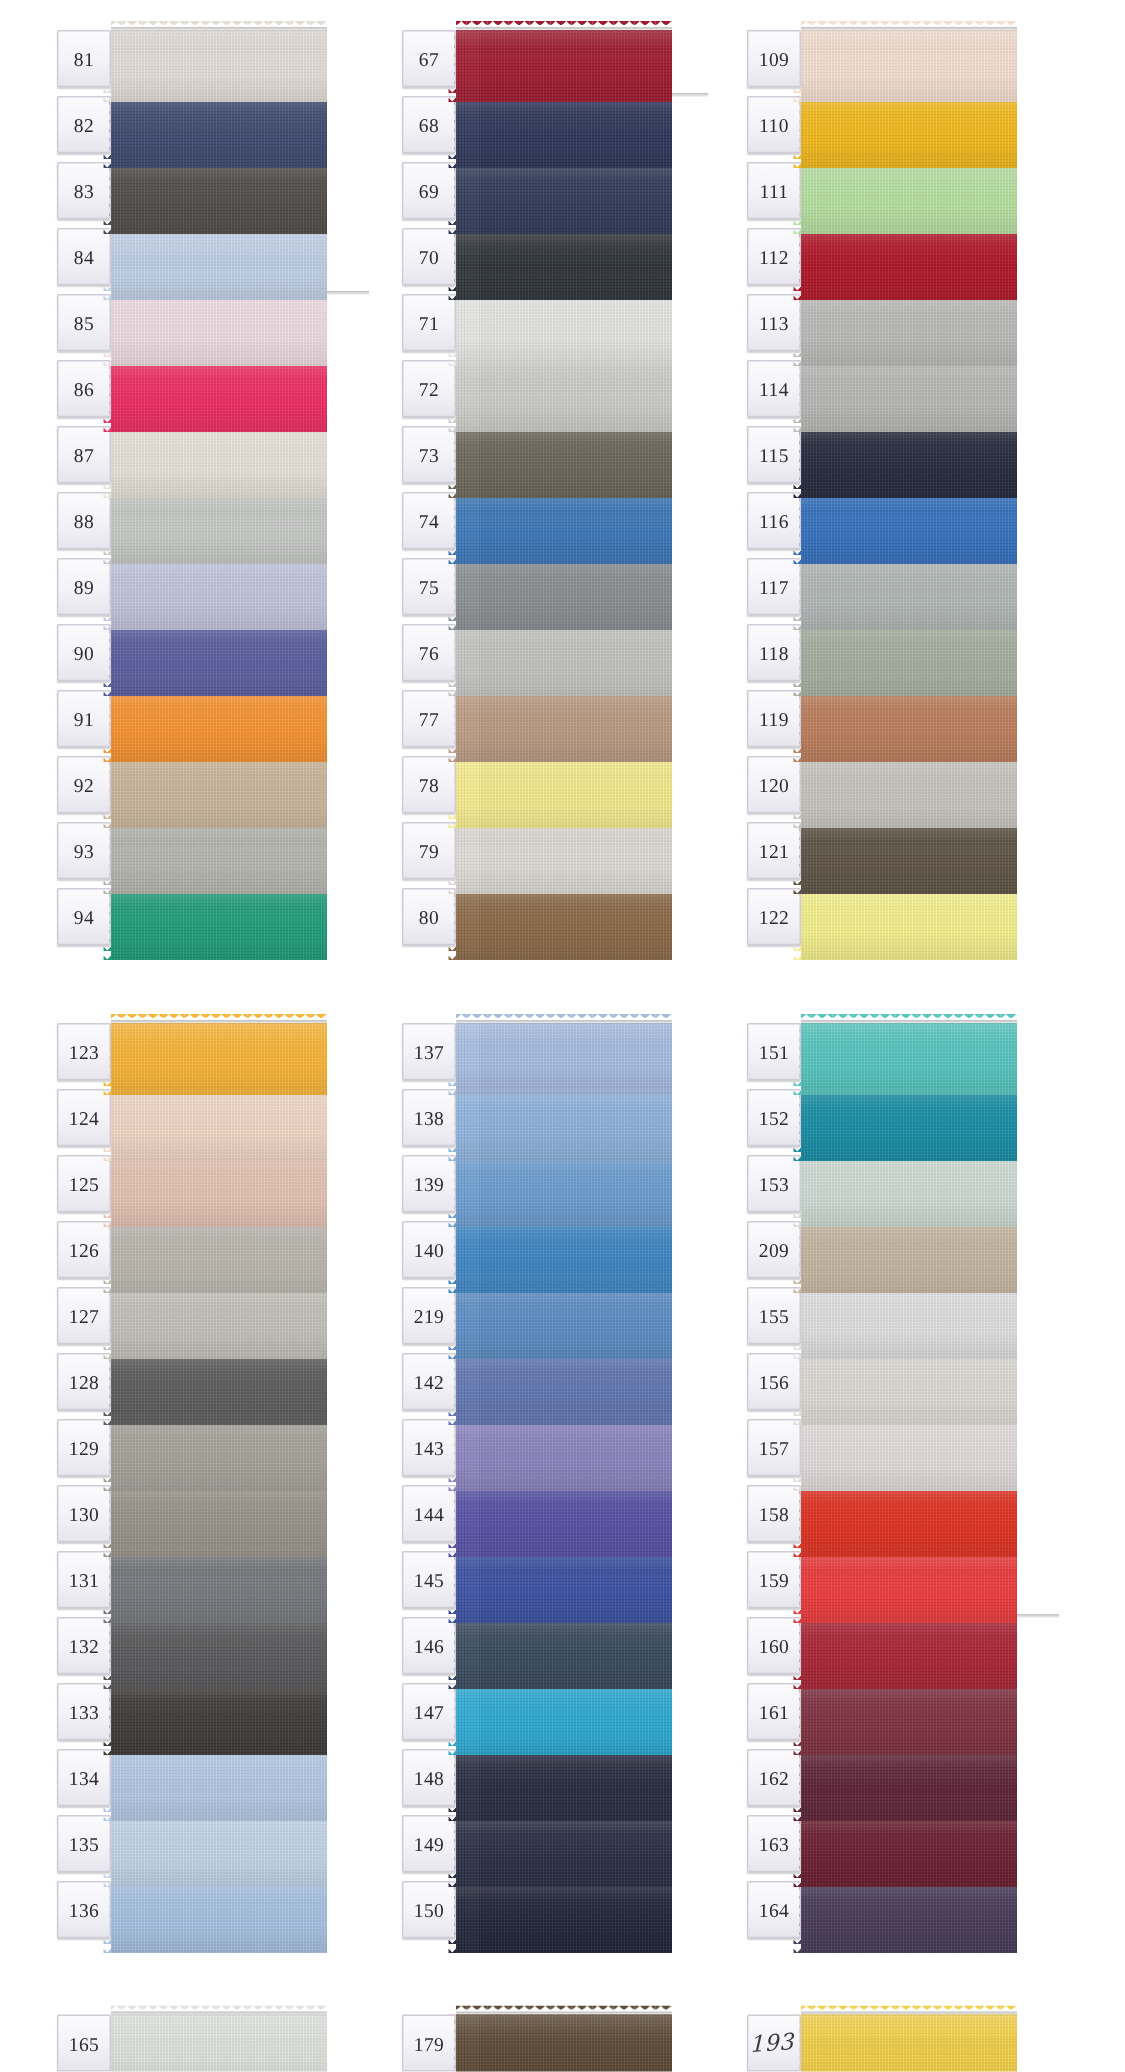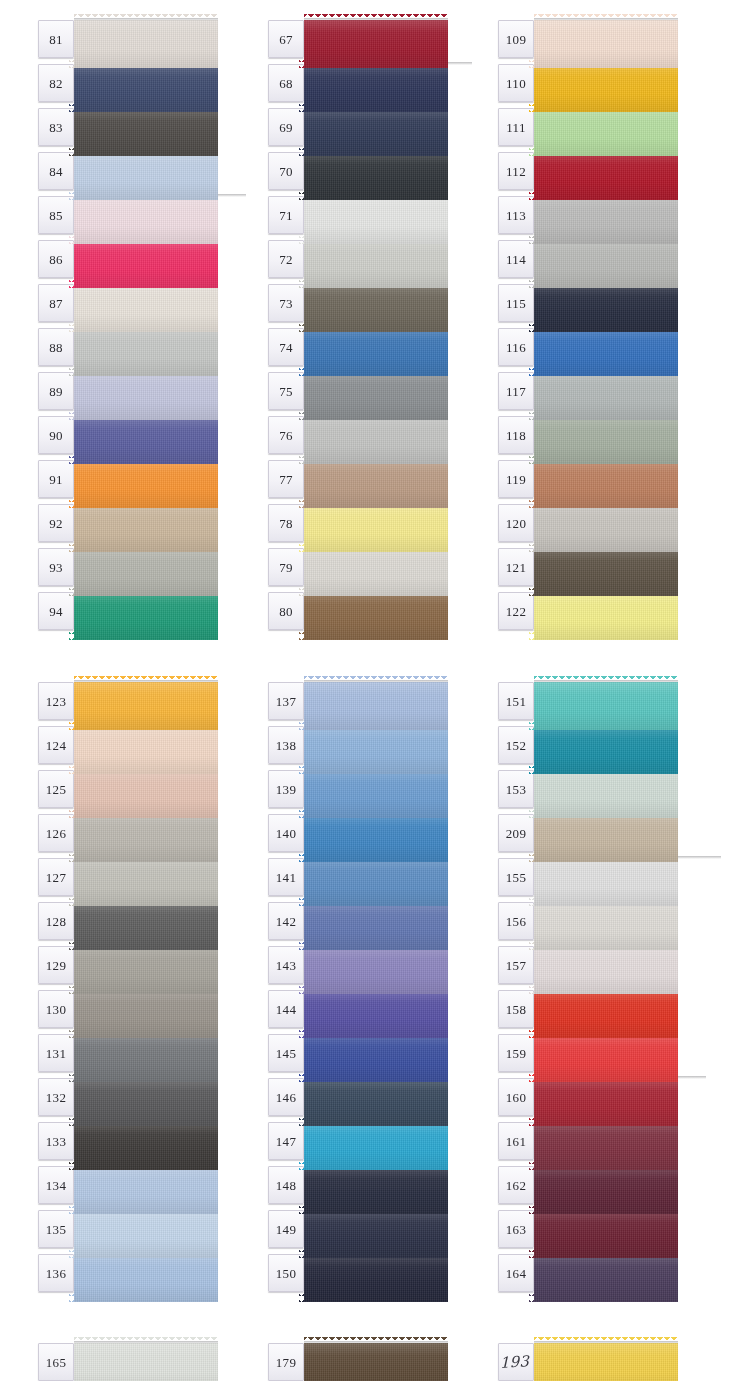--- a/index.html
+++ b/index.html
@@ -858,21 +858,21 @@
       </div>
       <div class="swatch-row" style="position: absolute; left: 0px; top: 176px; width: 180px; z-index: 56;">
         <div class="fabric" style="width: 144px; left: 36px; background: rgb(93, 142, 196); height: 48px;">
           <div class="fabric-inner"></div>
           <div class="fabric-sheen"></div>
           <div class="zig-top" style="background: linear-gradient(135deg, rgb(93, 142, 196) 25%, transparent 25.5%) 0px 0px / 7px 6px repeat-x, linear-gradient(225deg, rgb(93, 142, 196) 25%, transparent 25.5%) 0px 0px / 7px 6px repeat-x;"></div>
           <div class="zig-left" style="background: linear-gradient(45deg, rgb(93, 142, 196) 25%, transparent 25.5%) 0px 0px / 5px 6px repeat-y, linear-gradient(315deg, rgb(93, 142, 196) 25%, transparent 25.5%) 0px 0px / 5px 6px repeat-y;"></div>
         </div>
         <div class="row-shadow"></div>
         <div class="tab">
-          <span class="tab-num">141</span>
+          <span class="tab-num">219</span>
         </div>
       </div>
       <div class="swatch-row" style="position: absolute; left: 0px; top: 220px; width: 180px; z-index: 55;">
         <div class="fabric" style="width: 144px; left: 36px; background: rgb(98, 119, 178); height: 48px;">
           <div class="fabric-inner"></div>
           <div class="fabric-sheen"></div>
           <div class="zig-top" style="background: linear-gradient(135deg, rgb(98, 119, 178) 25%, transparent 25.5%) 0px 0px / 7px 6px repeat-x, linear-gradient(225deg, rgb(98, 119, 178) 25%, transparent 25.5%) 0px 0px / 7px 6px repeat-x;"></div>
           <div class="zig-left" style="background: linear-gradient(45deg, rgb(98, 119, 178) 25%, transparent 25.5%) 0px 0px / 5px 6px repeat-y, linear-gradient(315deg, rgb(98, 119, 178) 25%, transparent 25.5%) 0px 0px / 5px 6px repeat-y;"></div>
         </div>
         <div class="row-shadow"></div>
@@ -1019,21 +1019,21 @@
           <div class="fabric-inner"></div>
           <div class="fabric-sheen"></div>
           <div class="zig-top" style="background: linear-gradient(135deg, rgb(198, 183, 162) 25%, transparent 25.5%) 0px 0px / 7px 6px repeat-x, linear-gradient(225deg, rgb(198, 183, 162) 25%, transparent 25.5%) 0px 0px / 7px 6px repeat-x;"></div>
           <div class="zig-left" style="background: linear-gradient(45deg, rgb(198, 183, 162) 25%, transparent 25.5%) 0px 0px / 5px 6px repeat-y, linear-gradient(315deg, rgb(198, 183, 162) 25%, transparent 25.5%) 0px 0px / 5px 6px repeat-y;"></div>
         </div>
         <div class="row-shadow"></div>
         <div class="tab">
           <span class="tab-num">209</span>
         </div>
       </div>
-      <div class="swatch-row" style="position: absolute; left: 0px; top: 176px; width: 180px; z-index: 56; padding-left: 43px;">
+      <div class="swatch-row" style="position: absolute; left: 0px; top: 176px; width: 180px; z-index: 56;">
         <div class="fabric" style="width: 144px; left: 36px; background: rgb(224, 224, 224); height: 48px;">
           <div class="fabric-inner"></div>
           <div class="fabric-sheen"></div>
           <div class="zig-top" style="background: linear-gradient(135deg, rgb(224, 224, 224) 25%, transparent 25.5%) 0px 0px / 7px 6px repeat-x, linear-gradient(225deg, rgb(224, 224, 224) 25%, transparent 25.5%) 0px 0px / 7px 6px repeat-x;"></div>
           <div class="zig-left" style="background: linear-gradient(45deg, rgb(224, 224, 224) 25%, transparent 25.5%) 0px 0px / 5px 6px repeat-y, linear-gradient(315deg, rgb(224, 224, 224) 25%, transparent 25.5%) 0px 0px / 5px 6px repeat-y;"></div>
         </div>
         <div class="row-shadow"></div>
         <div class="tab">
           <span class="tab-num">155</span>
         </div>

